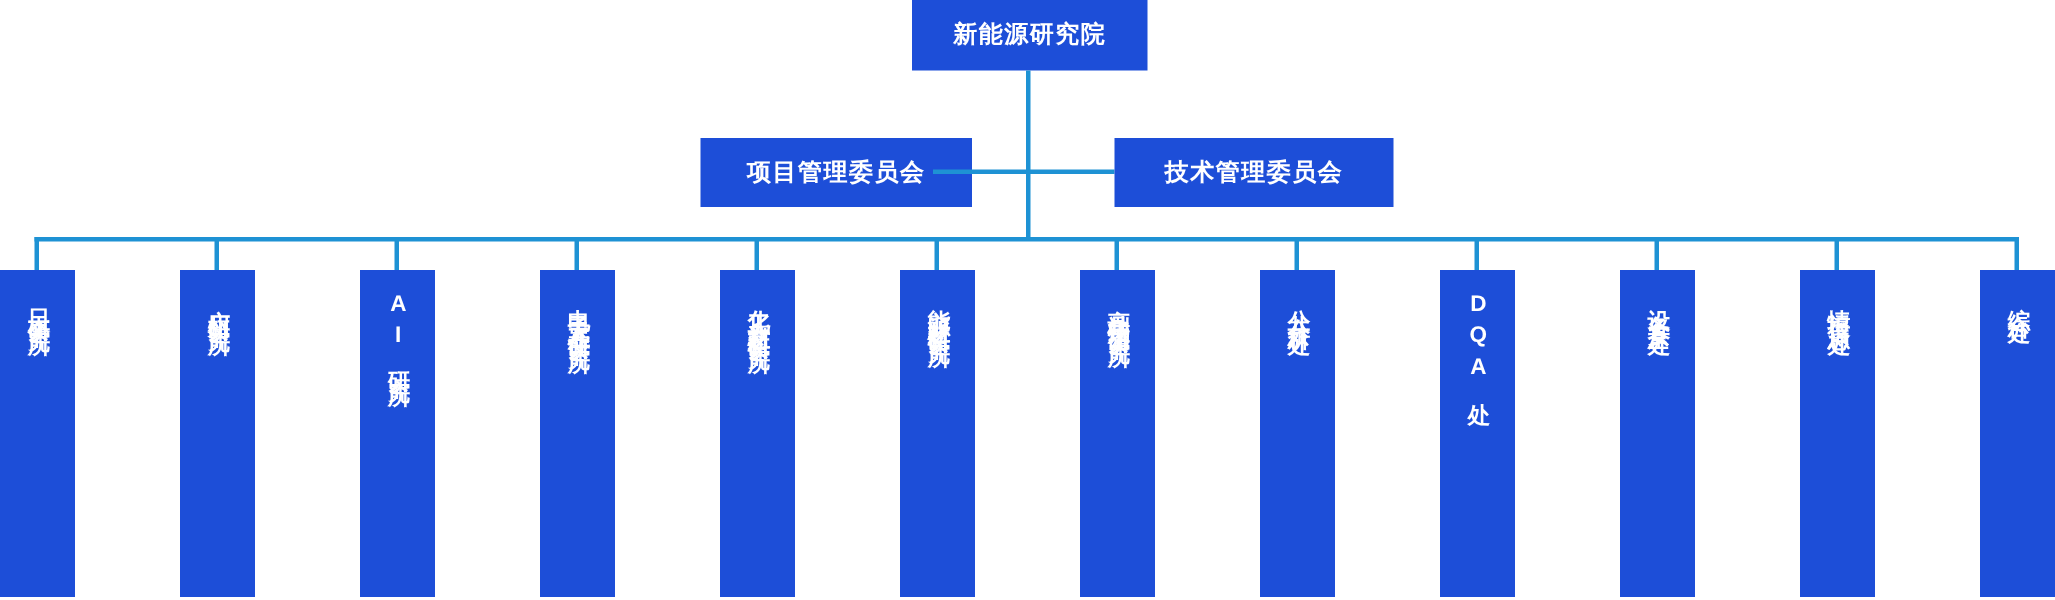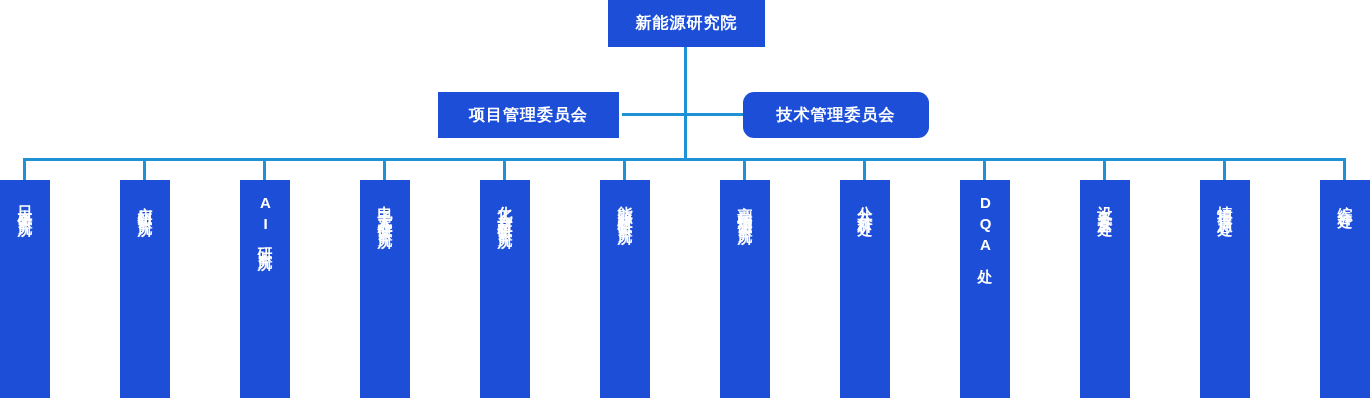--- a/index.html
+++ b/index.html
@@ -37,22 +37,22 @@
     top: 0px;
     width: 157px;
     height: 47px;
     font-size: 16px;
   }
   .node-committee {
     top: 92px;
     height: 46px;
     font-size: 16px;
   }
-  .node-committee.left  { left: 438px; width: 181px; }
-  .node-committee.right { left: 743px; width: 186px; border-radius: 11px; }
+  .node-committee.left  { left: 467px; width: 181px; }
+  .node-committee.right { left: 743px; width: 186px; }
 
   
   .node-leaf {
     top: 180px;
     width: 50px;
     height: 218px;
     font-size: 15px;
     display: flex;
     align-items: flex-start;
     justify-content: center;

